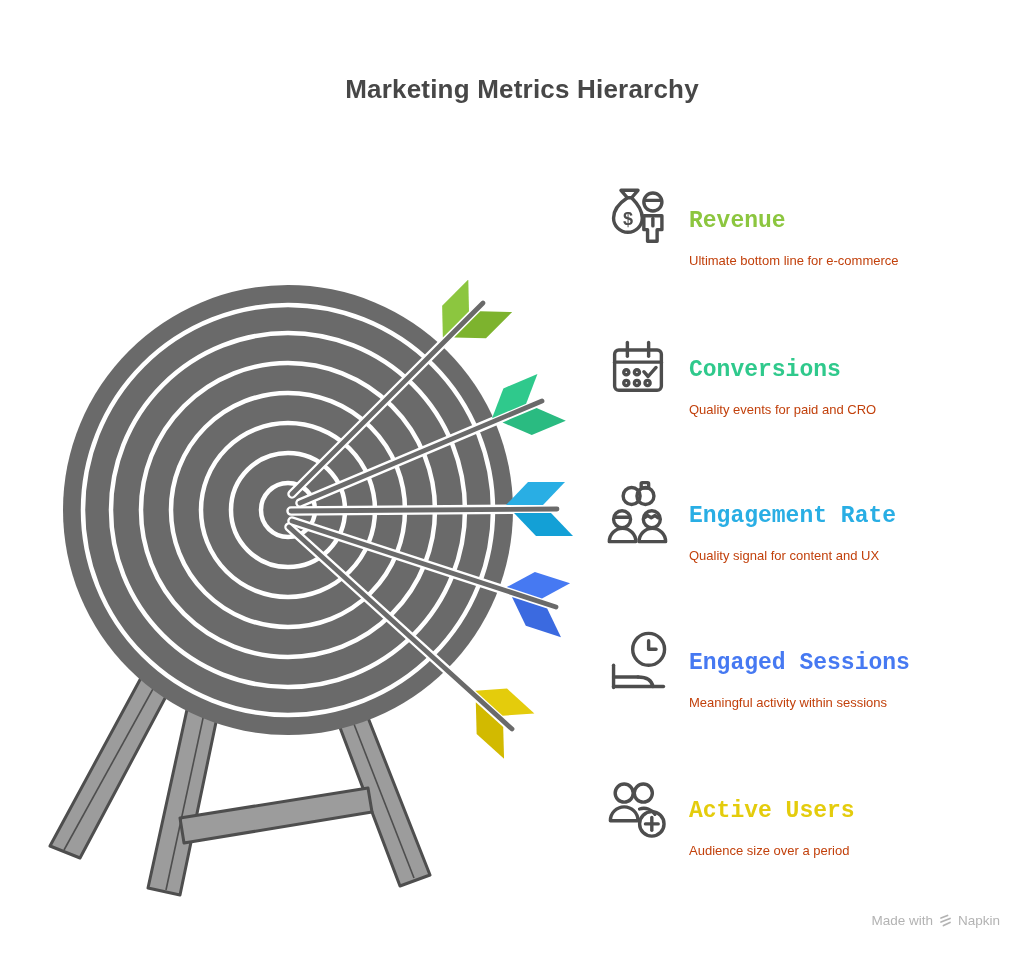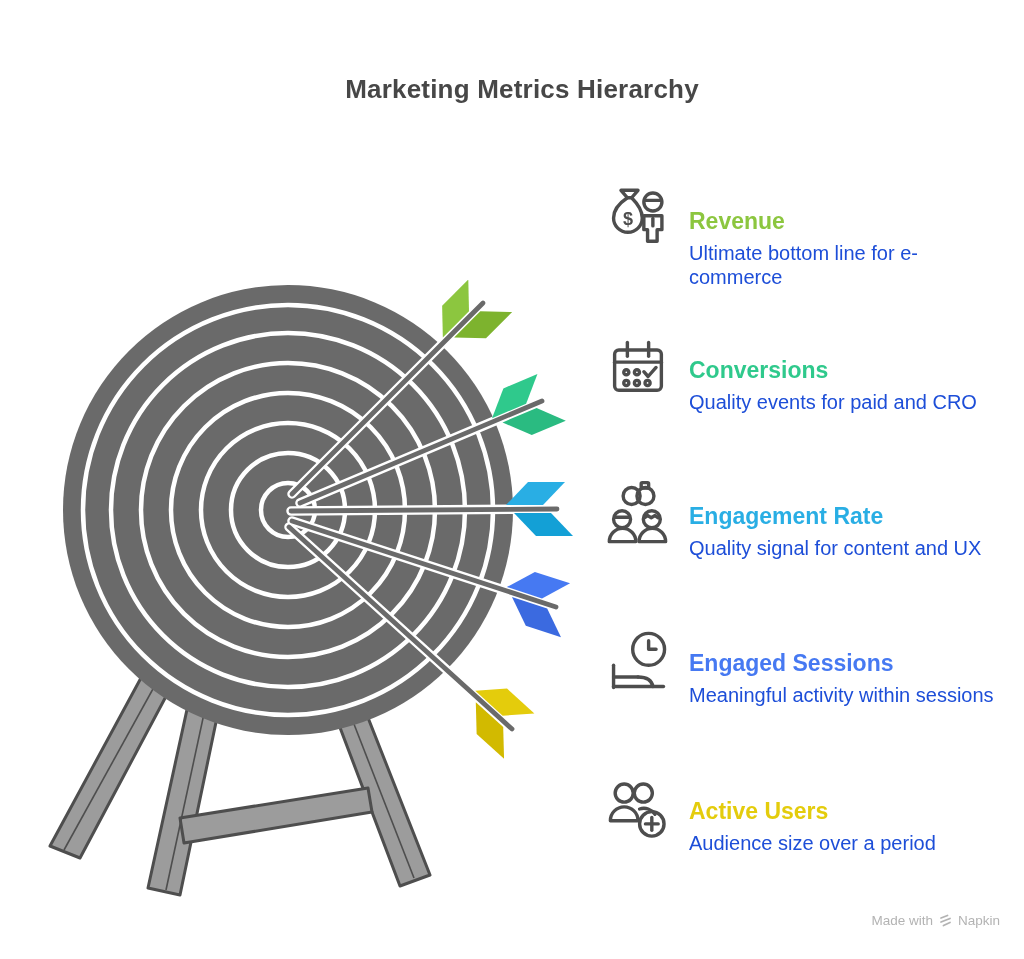--- a/index.html
+++ b/index.html
@@ -9,22 +9,22 @@
   }
   .page-title{
     position:absolute;top:64px;left:0;width:100%;margin:10px;
     text-align:center;font-size:26px;font-weight:700;color:#474747;letter-spacing:.2px;
   }
   .illustration{position:absolute;left:30px;top:280px;width:560px;height:660px;}
   .metric{position:absolute;left:604px;display:flex;align-items:flex-start;width:400px;}
   .metric .icon-box{width:70px;height:72px;flex:0 0 70px;margin-right:15px;padding-top:2px;}
   .metric .icon-box svg{width:68px;height:68px;}
   .metric .txt{padding-top:26px;}
-  .metric .m-title{font-size:23px;font-weight:700;line-height:1.05;}
-  .metric .m-desc{margin-top:8px;font-size:20px;color:#1d4ed8;line-height:1.2;}
+  .metric .m-title{font-size:23px;font-weight:700;line-height:1.05;font-family:Liberation Mono, monospace;}
+  .metric .m-desc{margin-top:20px;font-size:13px;color:#c2410c;line-height:1.2;}
   .m1{top:183px;} .m2{top:332px;} .m3{top:478px;} .m4{top:625px;} .m5{top:773px;}
   .watermark{
     position:absolute;right:24px;top:913px;display:flex;align-items:flex-start;gap:5px;
     font-size:13.5px;color:#b3b3b3;
   }
   .ic{stroke:#4d4d4d;stroke-width:3.2;fill:none;stroke-linecap:round;stroke-linejoin:round;}
   .ic-fillstroke{fill:#4d4d4d;}
 </style>
 </head>
 <body>

